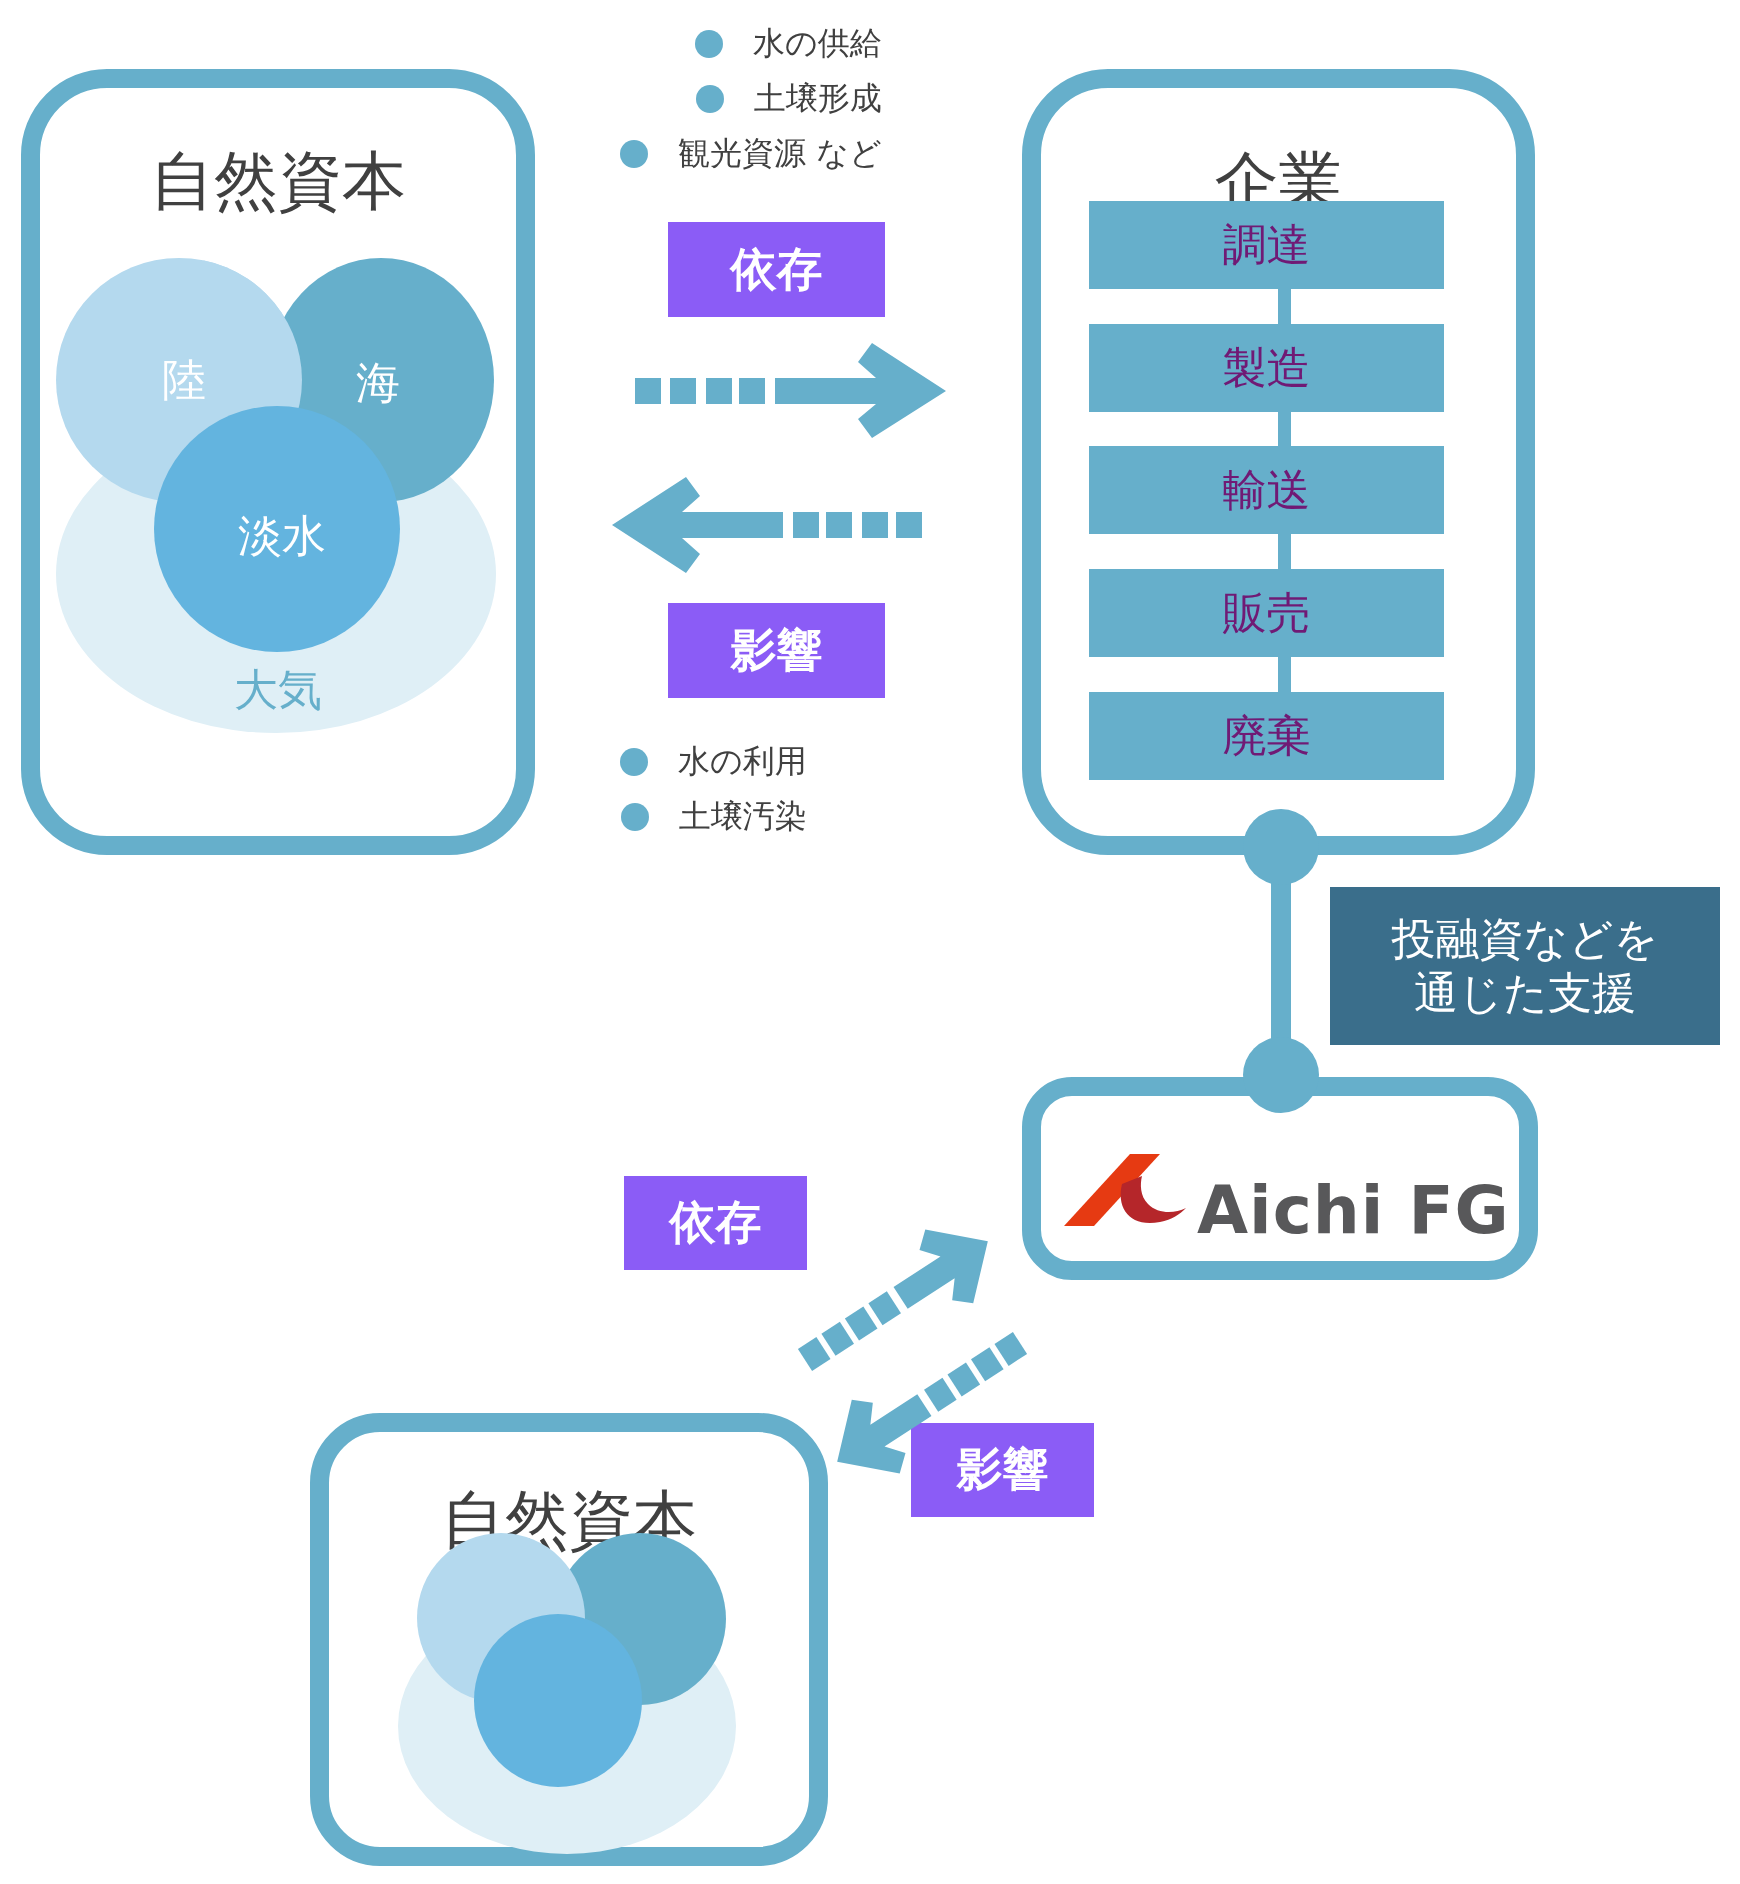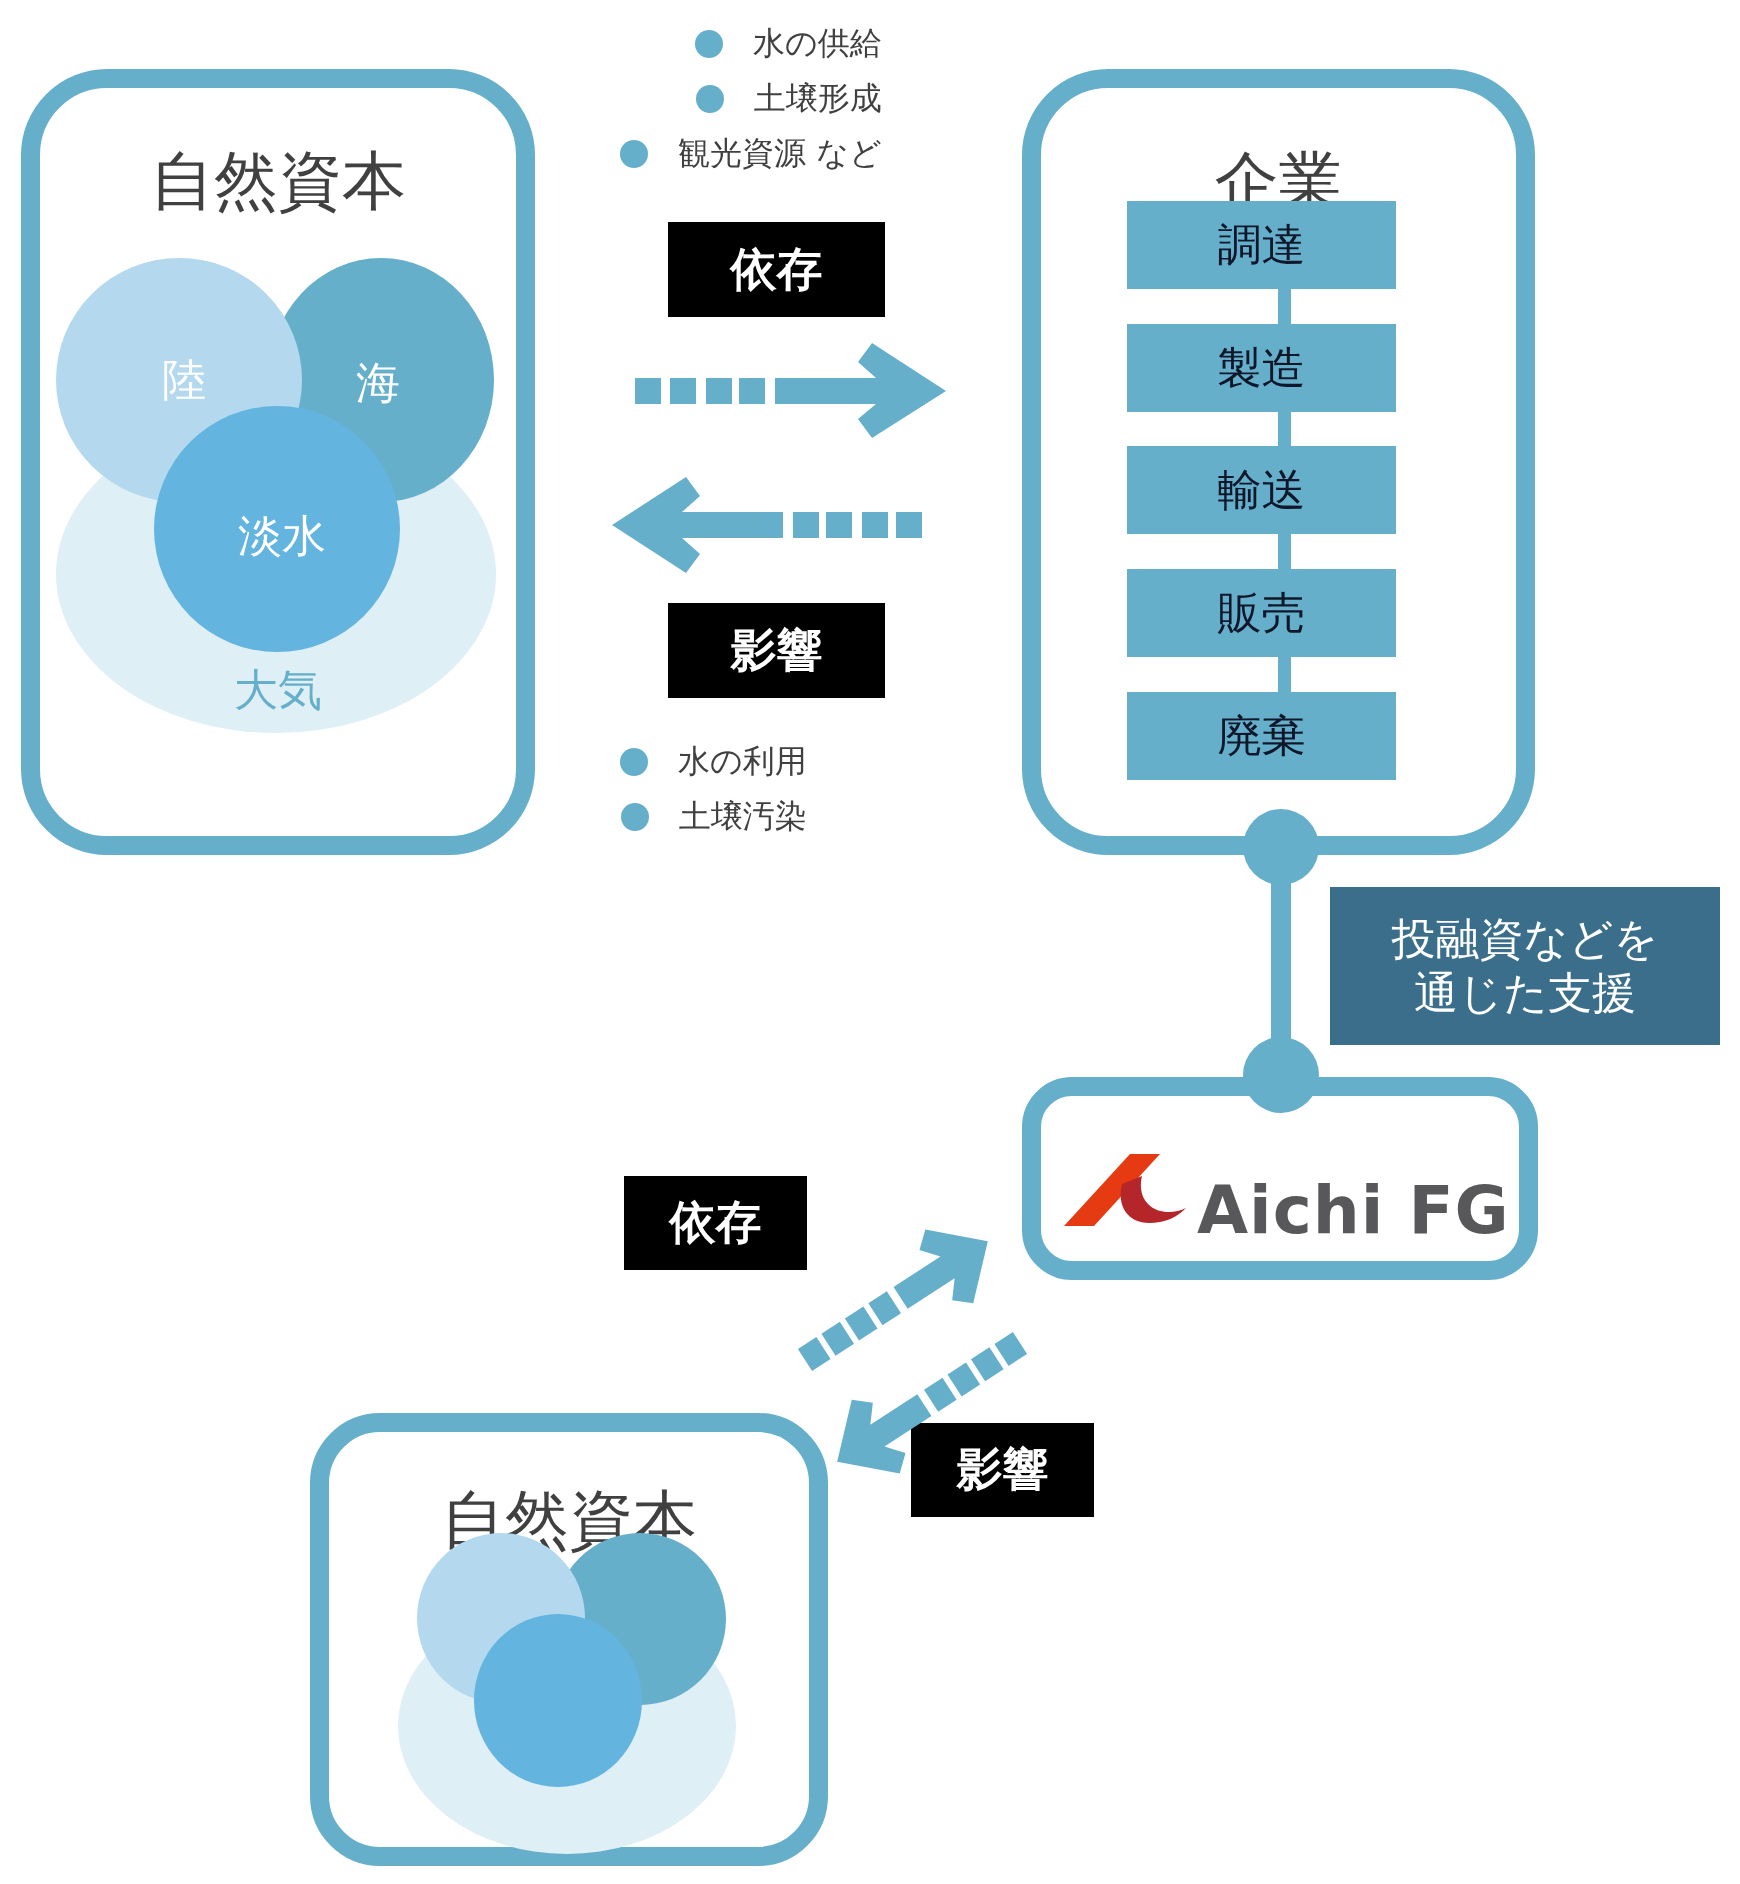--- a/index.html
+++ b/index.html
@@ -3,26 +3,26 @@
 <meta charset="utf-8">
 <style>
   html, body { margin:0; padding:0; background:#ffffff; }
   body { width:1740px; height:1884px; position:relative; overflow:hidden;
          font-family:"DejaVu Sans","Liberation Sans",sans-serif; }
   .abs { position:absolute; }
   .frame { position:absolute; box-sizing:border-box; border:19px solid #66afcb; background:#fff; }
   .box-title { position:absolute; left:0; right:0; text-align:center; color:#404040; font-size:64px; }
   .circle { position:absolute; border-radius:50%; }
   .clabel { position:absolute; color:#ffffff; font-size:44px; text-align:center; white-space:nowrap; transform:translate(-50%,-50%); }
-  .tag { position:absolute; background:#000000; color:#fff; font-weight:bold; font-size:46px;
+  .tag { position:absolute; background:#8b5cf6; color:#fff; font-weight:bold; font-size:46px;
          display:flex; align-items:center; justify-content:center; }
   .bullets { position:absolute; list-style:none; margin:0; padding:0; }
   .bullets li { height:55px; display:flex; align-items:center; color:#404040; font-size:32px; white-space:nowrap;justify-content:flex-end; }
   .dot { display:inline-block; width:28px; height:28px; border-radius:50%; background:#66afcb; margin-right:30px; flex:none; }
-  .step { position:absolute; left:1127px; width:269px; height:88px; background:#66afcb; color:#0f172a;
+  .step { position:absolute; left:1089px; width:355px; height:88px; background:#66afcb; color:#701a75;
           font-size:44px; display:flex; align-items:center; justify-content:center; }
   .vline { position:absolute; background:#66afcb; }
   .node { position:absolute; width:76px; height:76px; border-radius:50%; background:#66afcb; }
   .support { position:absolute; left:1330px; top:887px; width:390px; height:158px; background:#3a6e8b; color:#fff;
              font-size:44px; line-height:54px; display:flex; flex-direction:column; align-items:center; justify-content:center; }
   .logo-text { position:absolute; left:1197px; top:1140px; font-family:"DejaVu Sans",sans-serif; font-weight:bold;
                font-size:66px; color:#58585a; letter-spacing:1px; white-space:nowrap;margin-top:32px; }
   svg.arrows { position:absolute; left:0; top:0; }
 </style>
 </head>

